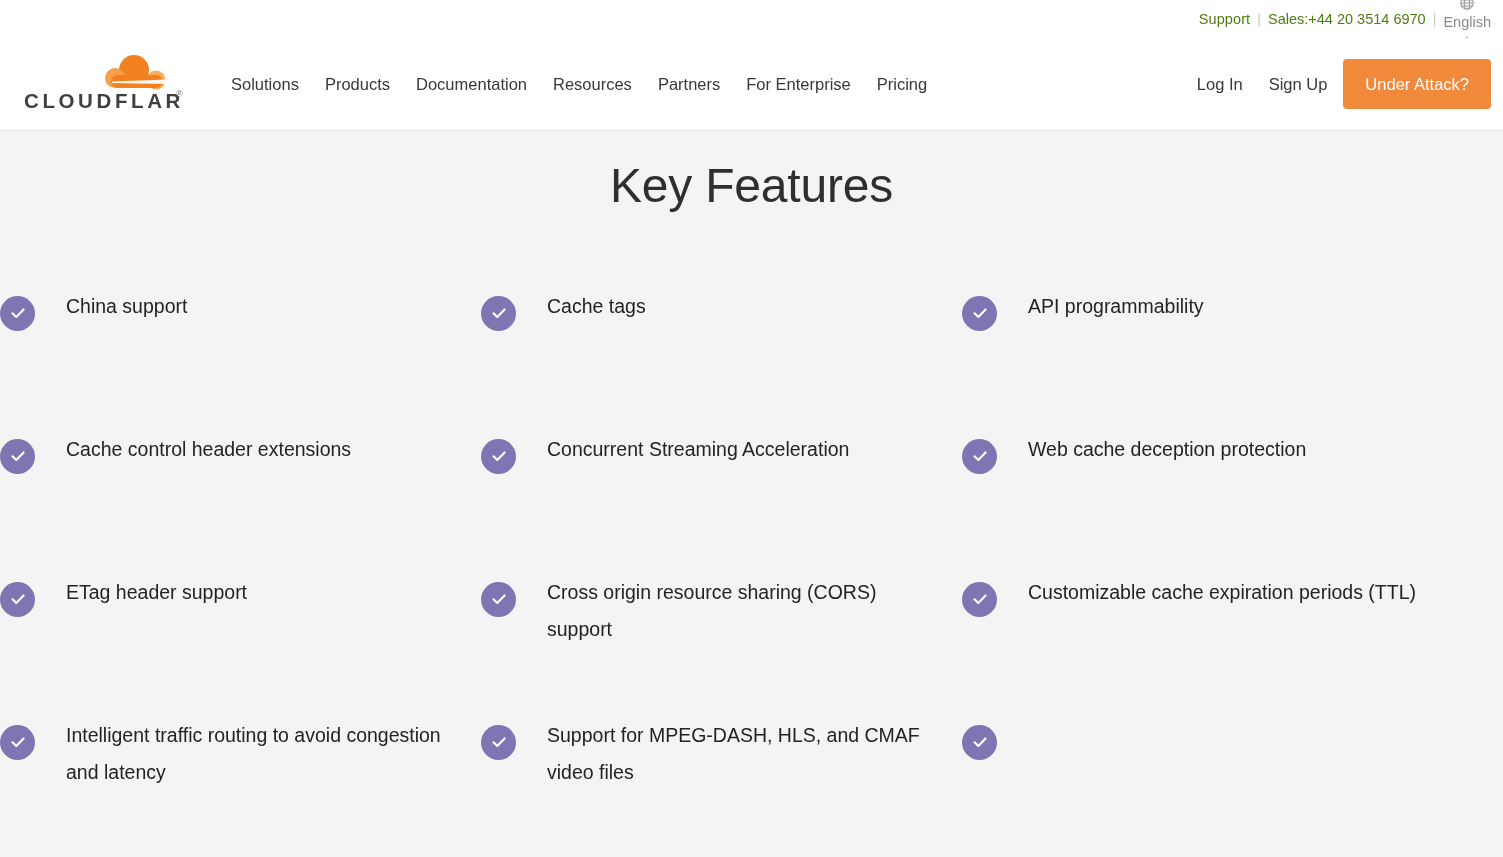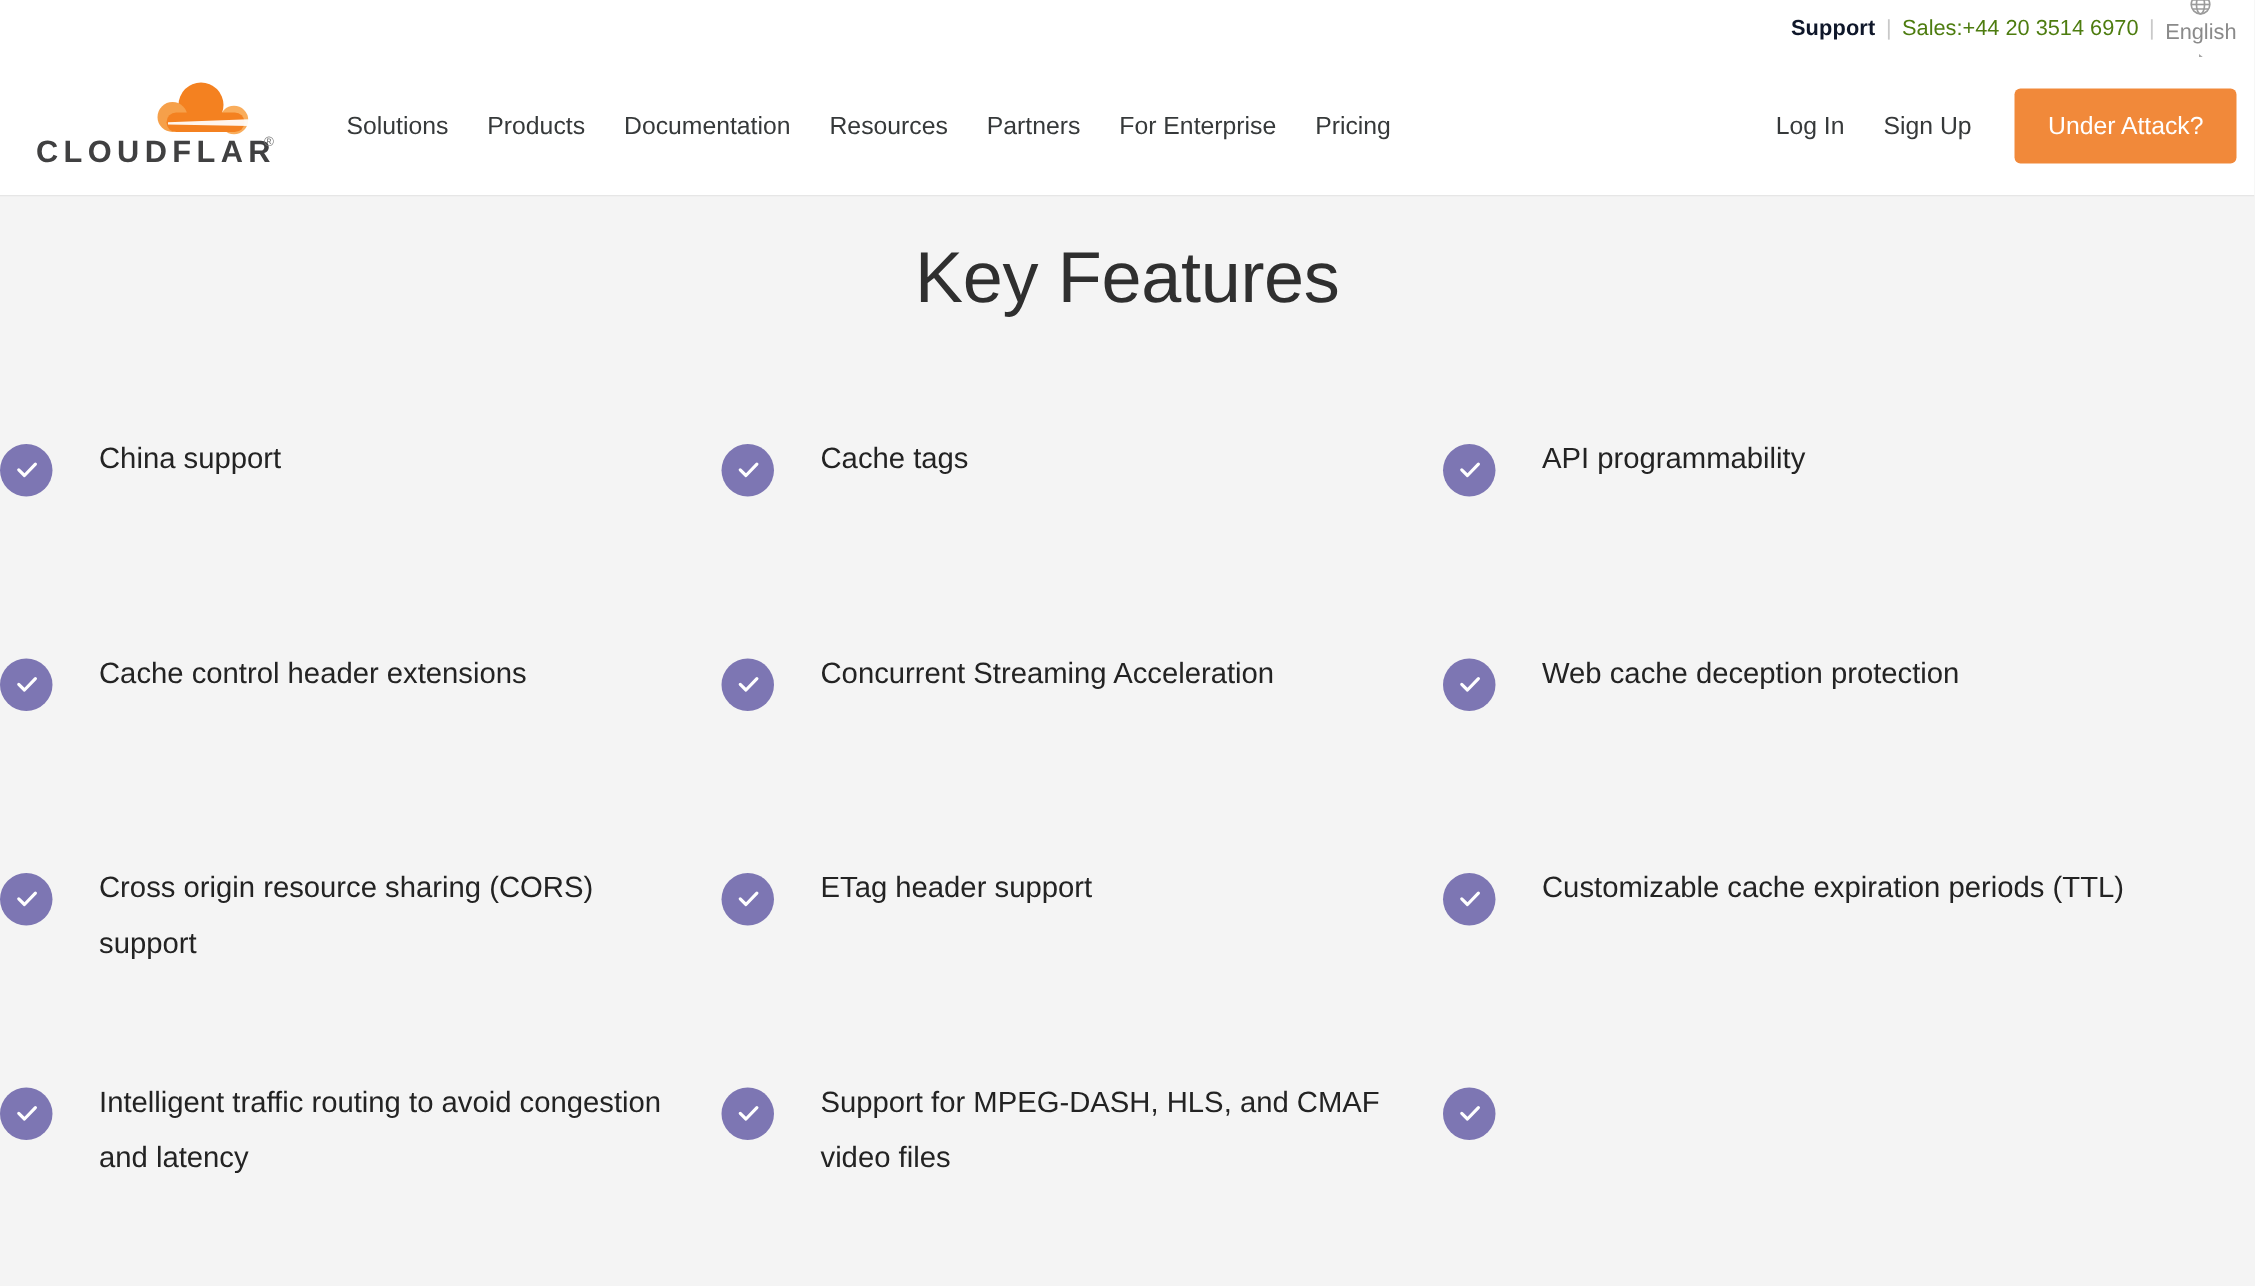--- a/index.html
+++ b/index.html
@@ -22,23 +22,23 @@
     height: 38px;
     background: #ffffff;
     display: flex;
     align-items: center;
     justify-content: flex-end;
     padding-right: 12px;
     font-size: 14.5px;
     color: #8a8a8a;
   }
   .utility-bar .u-link {
-    color: #0f172a;
+    color: #4d7c0f;
     text-decoration: none;
-    font-weight: bold;
+    font-weight: normal;
     letter-spacing: .1px;
   }
   .utility-bar .u-sep {
     color: #c9c9c9;
     margin: 0 7px;
     font-weight: normal;
   }
   .utility-bar .u-plain {
     color: #4d7c0f;
   }
@@ -119,21 +119,21 @@
   }
   .btn-attack {
     background: #f1893a;
     color: #ffffff;
     border: none;
     border-radius: 4px;
     font-family: "Liberation Sans", sans-serif;
     font-size: 16.5px;
     padding: 0 22px;
     height: 50px;
-    margin-left: 16px;
+    margin-left: 3px;
     cursor: pointer;
     white-space: nowrap;
   }
 
   
   .features-section {
     background: #f4f4f4;
     height: 726px;
     padding-top: 0;
   }
@@ -305,30 +305,30 @@
       </span>
       <span class="feat-label">Web cache deception protection</span>
     </div>
 
     <div class="feat-cell">
       <span class="check-badge">
         <svg width="20" height="20" viewBox="0 0 20 20">
             <path d="M4.5 10.3 L8.3 14 L15.6 6.4" fill="none" stroke="#ffffff" stroke-width="2.1" stroke-linecap="round" stroke-linejoin="round"></path>
           </svg>
       </span>
+      <span class="feat-label">ETag header support</span>
+    </div>
+
+    <div class="feat-cell">
+      <span class="check-badge">
+        <svg width="20" height="20" viewBox="0 0 20 20">
+            <path d="M4.5 10.3 L8.3 14 L15.6 6.4" fill="none" stroke="#ffffff" stroke-width="2.1" stroke-linecap="round" stroke-linejoin="round"></path>
+          </svg>
+      </span>
       <span class="feat-label">Cross origin resource sharing (CORS) support</span>
-    </div>
-
-    <div class="feat-cell">
-      <span class="check-badge">
-        <svg width="20" height="20" viewBox="0 0 20 20">
-            <path d="M4.5 10.3 L8.3 14 L15.6 6.4" fill="none" stroke="#ffffff" stroke-width="2.1" stroke-linecap="round" stroke-linejoin="round"></path>
-          </svg>
-      </span>
-      <span class="feat-label">ETag header support</span>
     </div>
 
     <div class="feat-cell">
       <span class="check-badge">
         <svg width="20" height="20" viewBox="0 0 20 20">
             <path d="M4.5 10.3 L8.3 14 L15.6 6.4" fill="none" stroke="#ffffff" stroke-width="2.1" stroke-linecap="round" stroke-linejoin="round"></path>
           </svg>
       </span>
       <span class="feat-label">Customizable cache expiration periods (TTL)</span>
     </div>

